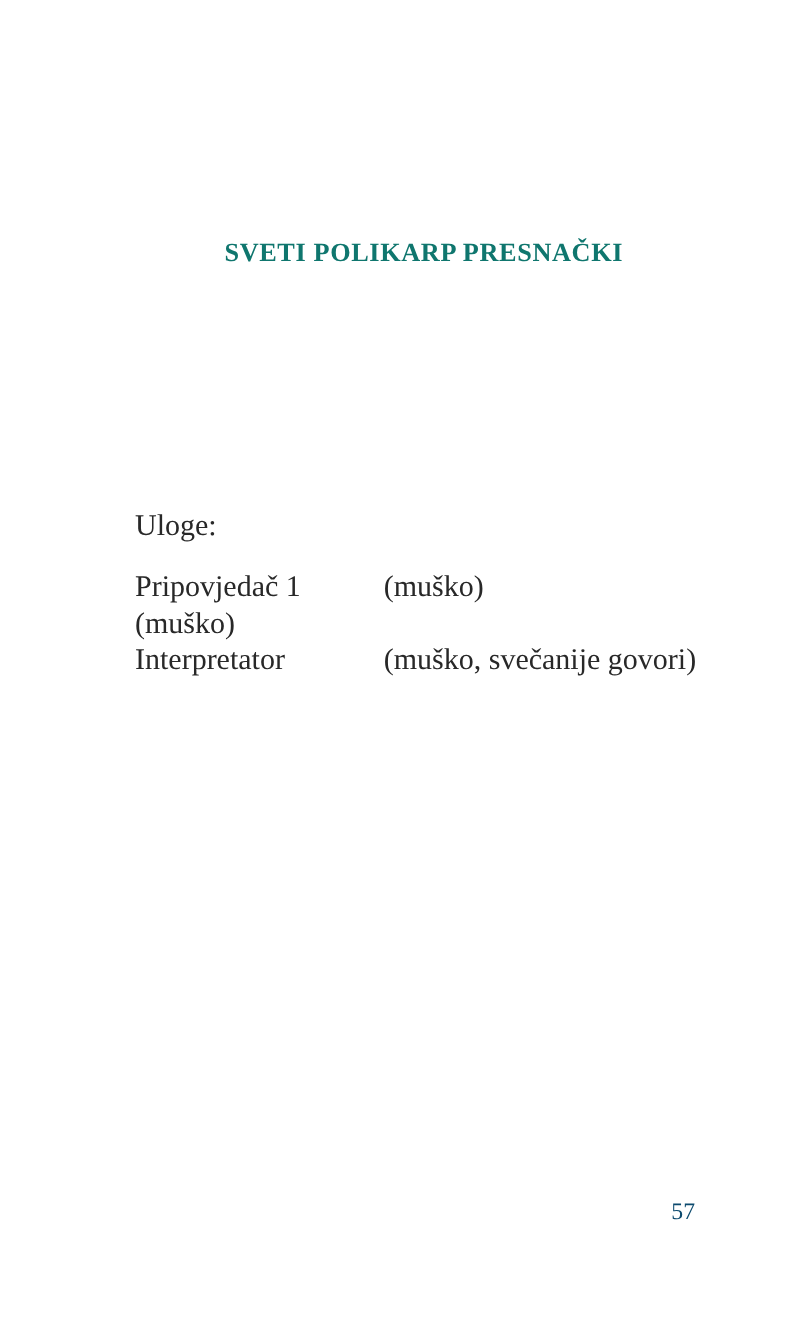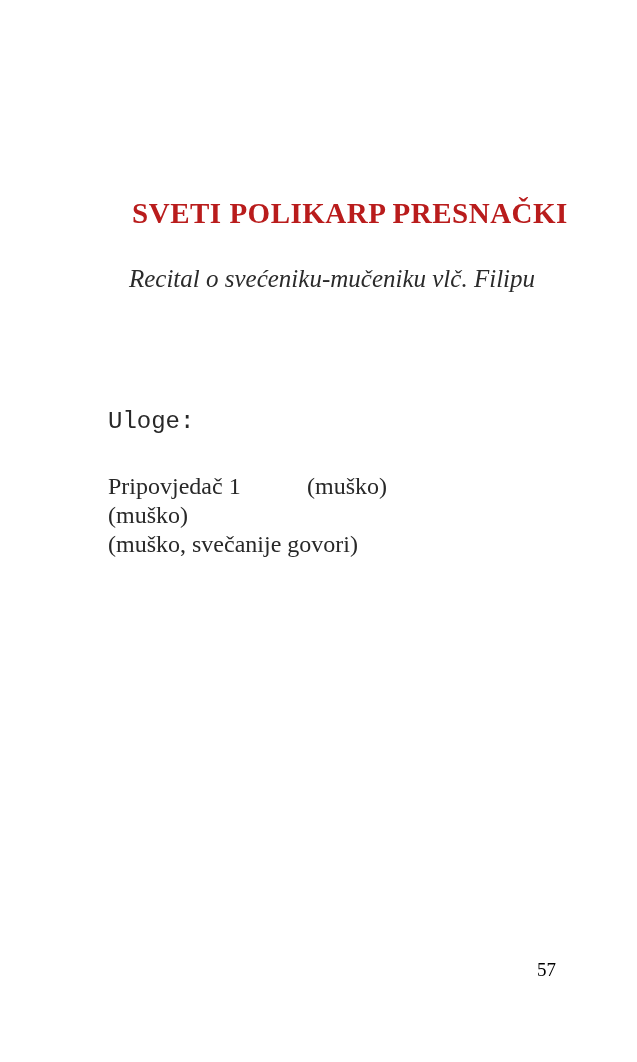--- a/index.html
+++ b/index.html
@@ -17,98 +17,96 @@
   }
   .page {
     position: absolute;
     inset: 0;
   }
   .title {
     position: absolute;
     top: 178px;
     left: 94px;
     width: 476px;
-    margin: 18px;
+    margin: 7px;
     text-align: center;
-    font-size: 29px;
+    font-size: 21px;
     line-height: 34px;
     font-weight: bold;
     letter-spacing: 0.5px;
     white-space: nowrap;
-    color: #b91c1c;
+    color: #0f766e;
   }
   .subtitle {
     position: absolute;
     top: 263px;
     left: 94px;
     width: 476px;
     text-align: center;
     font-style: italic;
     font-size: 25px;
     line-height: 31px;
     color: #2b2b2b;
   }
   .roles-heading {
     position: absolute;
     top: 407px;
     left: 108px;
     font-size: 24px;
     line-height: 29px;
-    font-family: Liberation Mono, monospace;
   }
   .roles {
     position: absolute;
     top: 456px;
     left: 108px;
     width: 470px;
     font-size: 24px;
     line-height: 29px;
-    margin-top: 16px;
   }
   .role-row {
     display: flex;
   }
   .role-name {
     flex: 0 0 199px;
     white-space: nowrap;
   }
   .role-desc {
     white-space: nowrap;
     text-align: right;
   }
   .page-number {
     position: absolute;
     top: 958px;
     right: 81px;
     font-size: 19px;
     line-height: 24px;
-    color: #000000;
+    color: #0c4a6e;
   }
 </style>
 </head>
 <body>
 
 <div class="page">
 
   <h1 class="title">SVETI POLIKARP PRESNAČKI</h1>
 
   <div class="subtitle">
-    <div>Recital o svećeniku-mučeniku vlč. Filipu</div>
   </div>
 
   <div class="roles-heading">Uloge:</div>
 
   <div class="roles">
     <div class="role-row">
       <span class="role-name">Pripovjedač 1</span>
       <span class="role-desc">(muško)</span>
     </div>
     <div class="role-row">
       <span class="role-desc">(muško)</span>
     </div>
     <div class="role-row">
+      <span class="role-name">Interpretator</span>
       <span class="role-desc">(muško, svečanije govori)</span>
     </div>
   </div>
 
   <div class="page-number">57</div>
 
 </div>
 
 </body></html>

